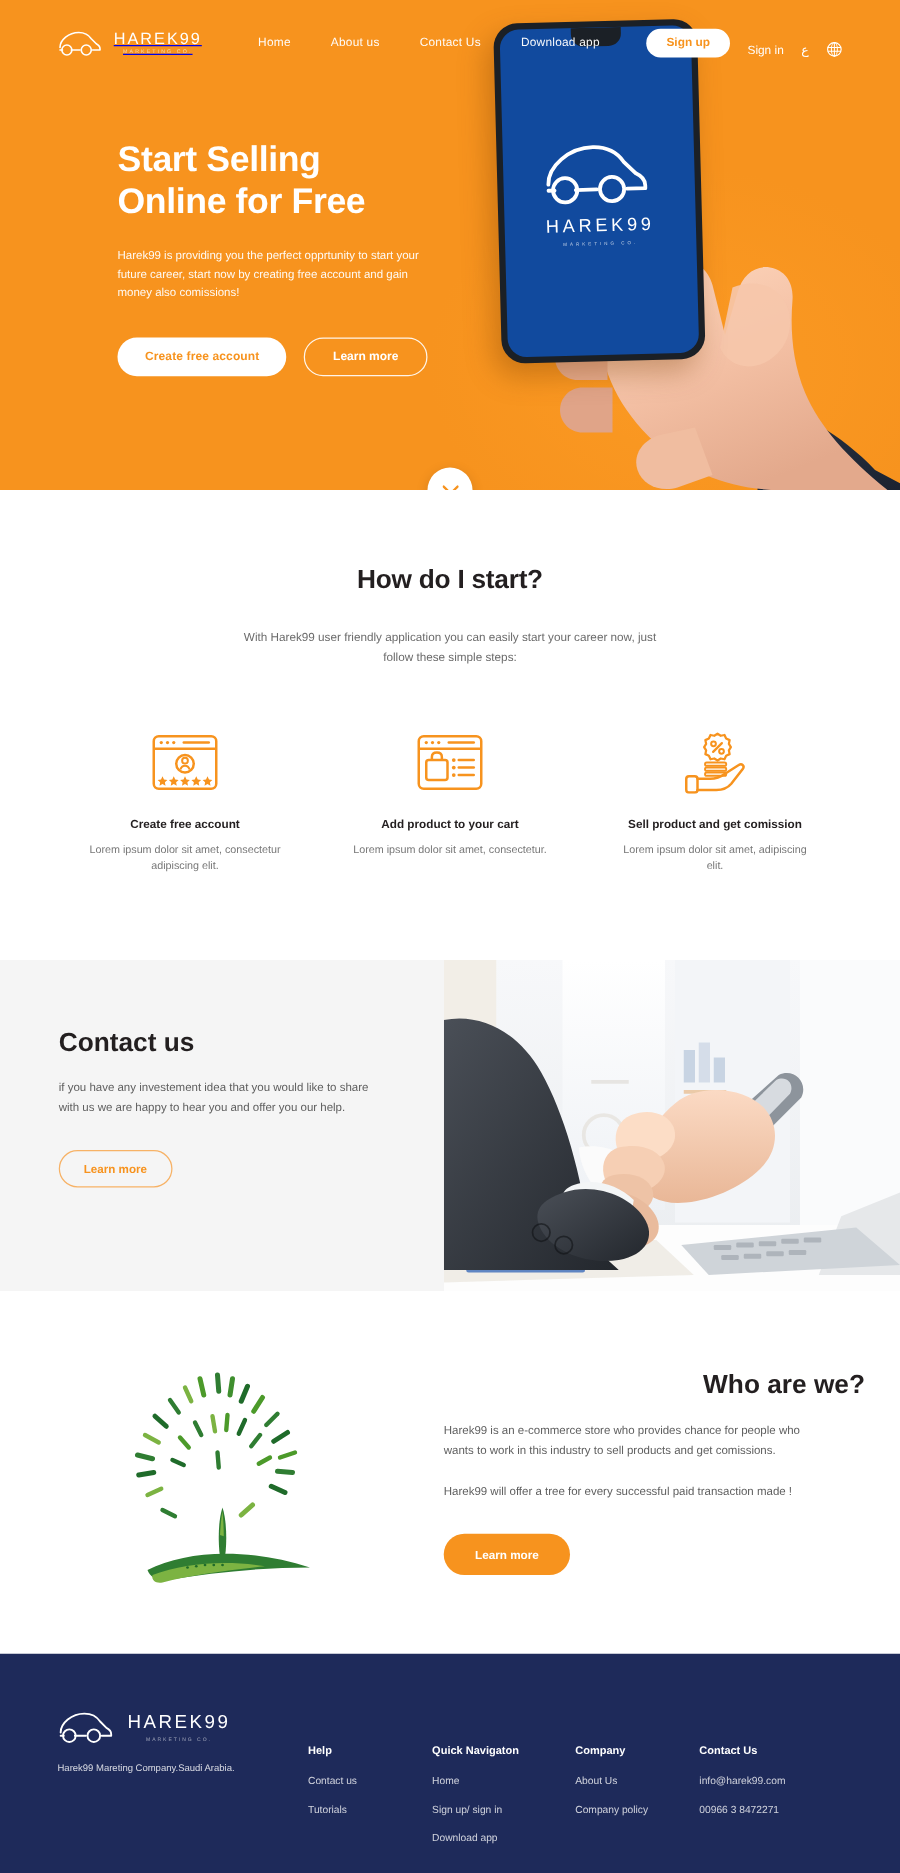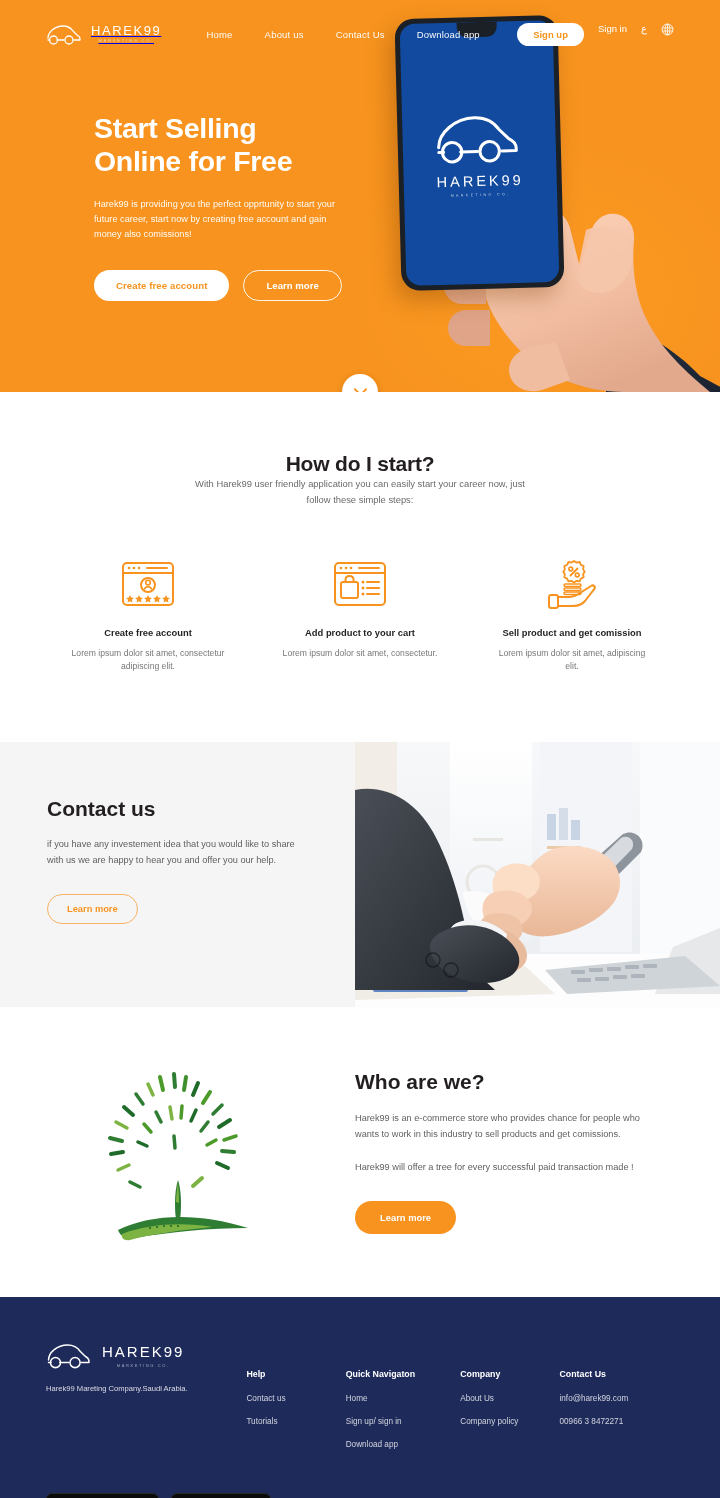--- a/index.html
+++ b/index.html
@@ -43,21 +43,21 @@
   }
   .brand-sub {
     color:rgba(255,255,255,.62); font-size:4.2px; letter-spacing:1.7px;
     display:block; margin-top:2px; text-align:center;
   }
   .nav-links { display:flex; align-items:center; gap:32px; margin-left:45px; }
   .nav-link {
     color:#ffffff; font-size:9.5px; text-decoration:none; letter-spacing:.2px;
     white-space:nowrap; opacity:.97;
   }
-  .nav-right { margin-left:auto; display:flex; align-items:flex-start; gap:14px; }
+  .nav-right { margin-left:auto; display:flex; align-items:flex-end; gap:14px; }
   .btn-signup {
     background:#fff; color:#f7931e; border:none; border-radius:20px;
     padding:6px 16px; font-size:9.5px; font-weight:600; cursor:pointer;
     font-family:inherit;
   }
   .link-signin { color:#fff; font-size:9.5px; text-decoration:none; }
   .lang-ar { color:#fff; font-size:10px; }
   .globe { display:block; }
 
   
@@ -122,21 +122,21 @@
     box-shadow:0 3px 10px rgba(0,0,0,.14);
     display:flex; align-items:center; justify-content:center;
   }
 
   
   .steps { background:#fff; padding:60px 0 68px; text-align:center; }
   .sec-title {
     font-size:21px; font-weight:700; color:#231f20; letter-spacing:-.2px;
   }
   .sec-sub {
-    font-size:9.4px; color:#6b6b6b; line-height:1.68; margin:0 auto 0;
+    font-size:9.4px; color:#6b6b6b; line-height:1.68; margin:26px auto 0;
     width:330px;
   }
   .steps-row {
     display:flex; margin-top:50px; padding:0 42px;
   }
   .step { flex:1; display:flex; flex-direction:column; align-items:center; }
   .step-icon { height:52px; display:flex; align-items:center; justify-content:center; }
   .step-title {
     font-size:9.4px; font-weight:700; color:#231f20; margin-top:17px;
   }
@@ -157,21 +157,21 @@
     border:1px solid #f7b266; border-radius:20px;
     padding:9px 19px; font-size:9.3px; font-weight:700;
     cursor:pointer; font-family:inherit;
   }
   .contact-photo { width:365px; position:relative; overflow:hidden; }
 
   
   .who { background:#fff; display:flex; height:290px; align-items:center; }
   .who-left { width:355px; display:flex; align-items:center; justify-content:center; }
   .who-right { width:365px; padding-right:28px; }
-  .who-title { font-size:21px; font-weight:700; color:#231f20; }
+  .who-title { font-size:21px; font-weight:700; color:#231f20;text-align:right; }
   .who-p { font-size:9.2px; color:#5f5f5f; line-height:1.72; margin-top:17px; width:292px; }
   .btn-solid-orange {
     margin-top:26px; background:#f7931e; color:#fff; border:none;
     border-radius:20px; padding:11px 25px; font-size:9.4px; font-weight:700;
     cursor:pointer; font-family:inherit;
   }
 
   
   .footer { background:#1e2a5a; padding:44px 46px 0; color:#fff; }
   .footer-top { display:flex; }

